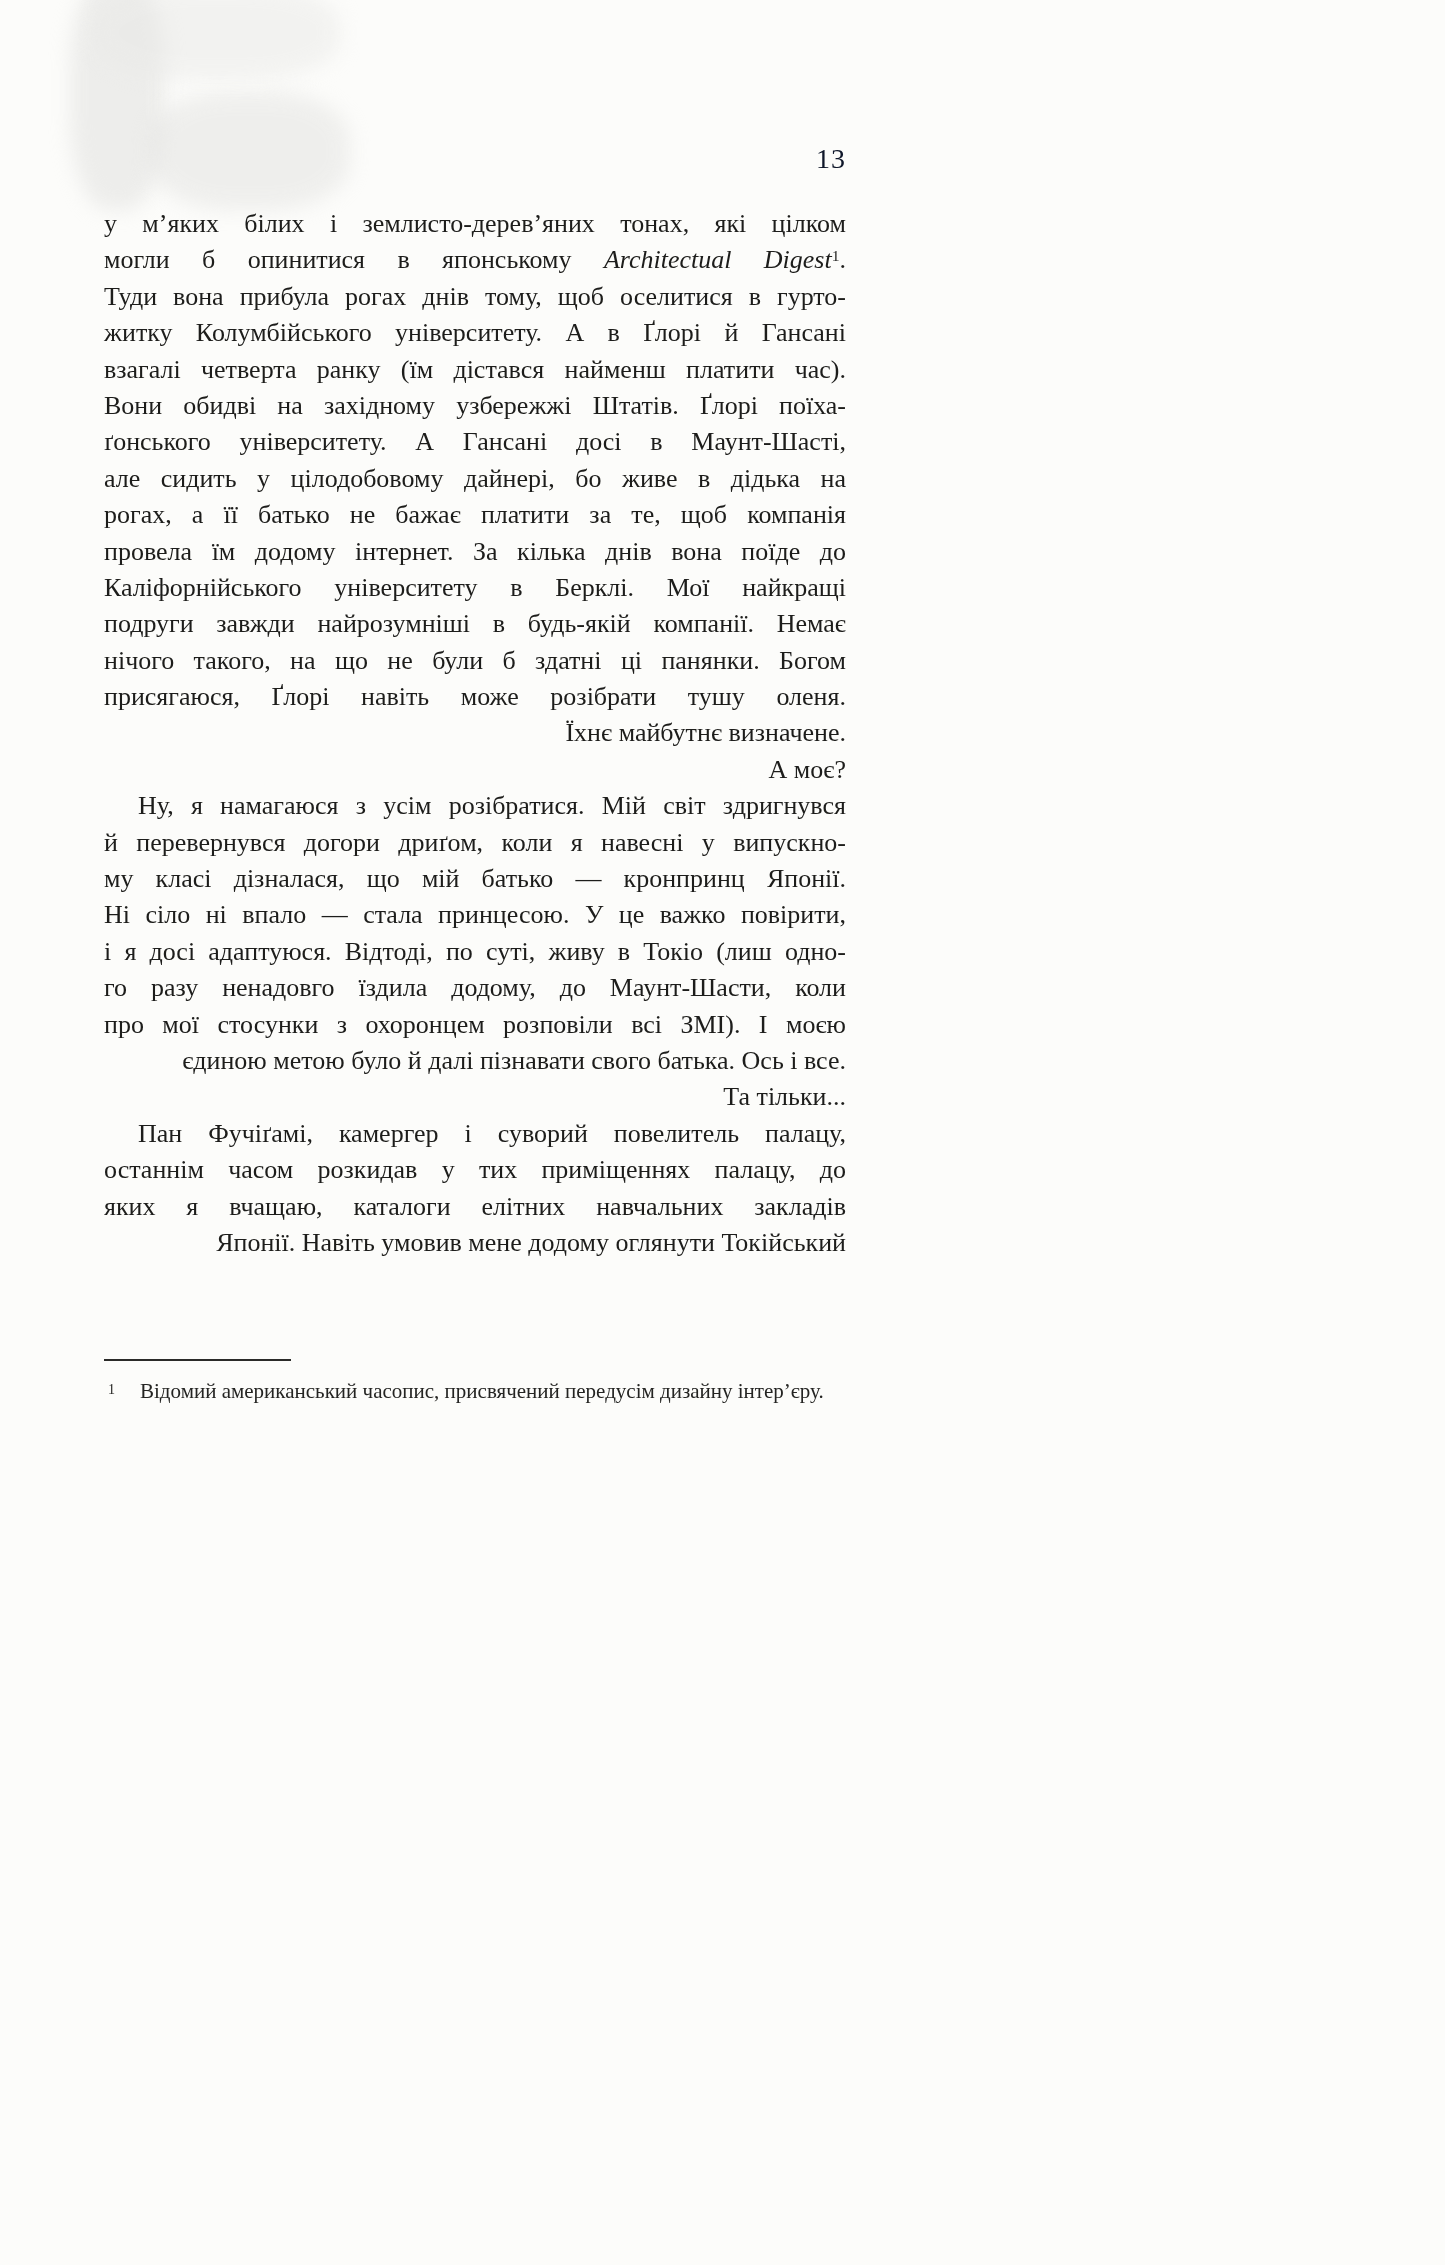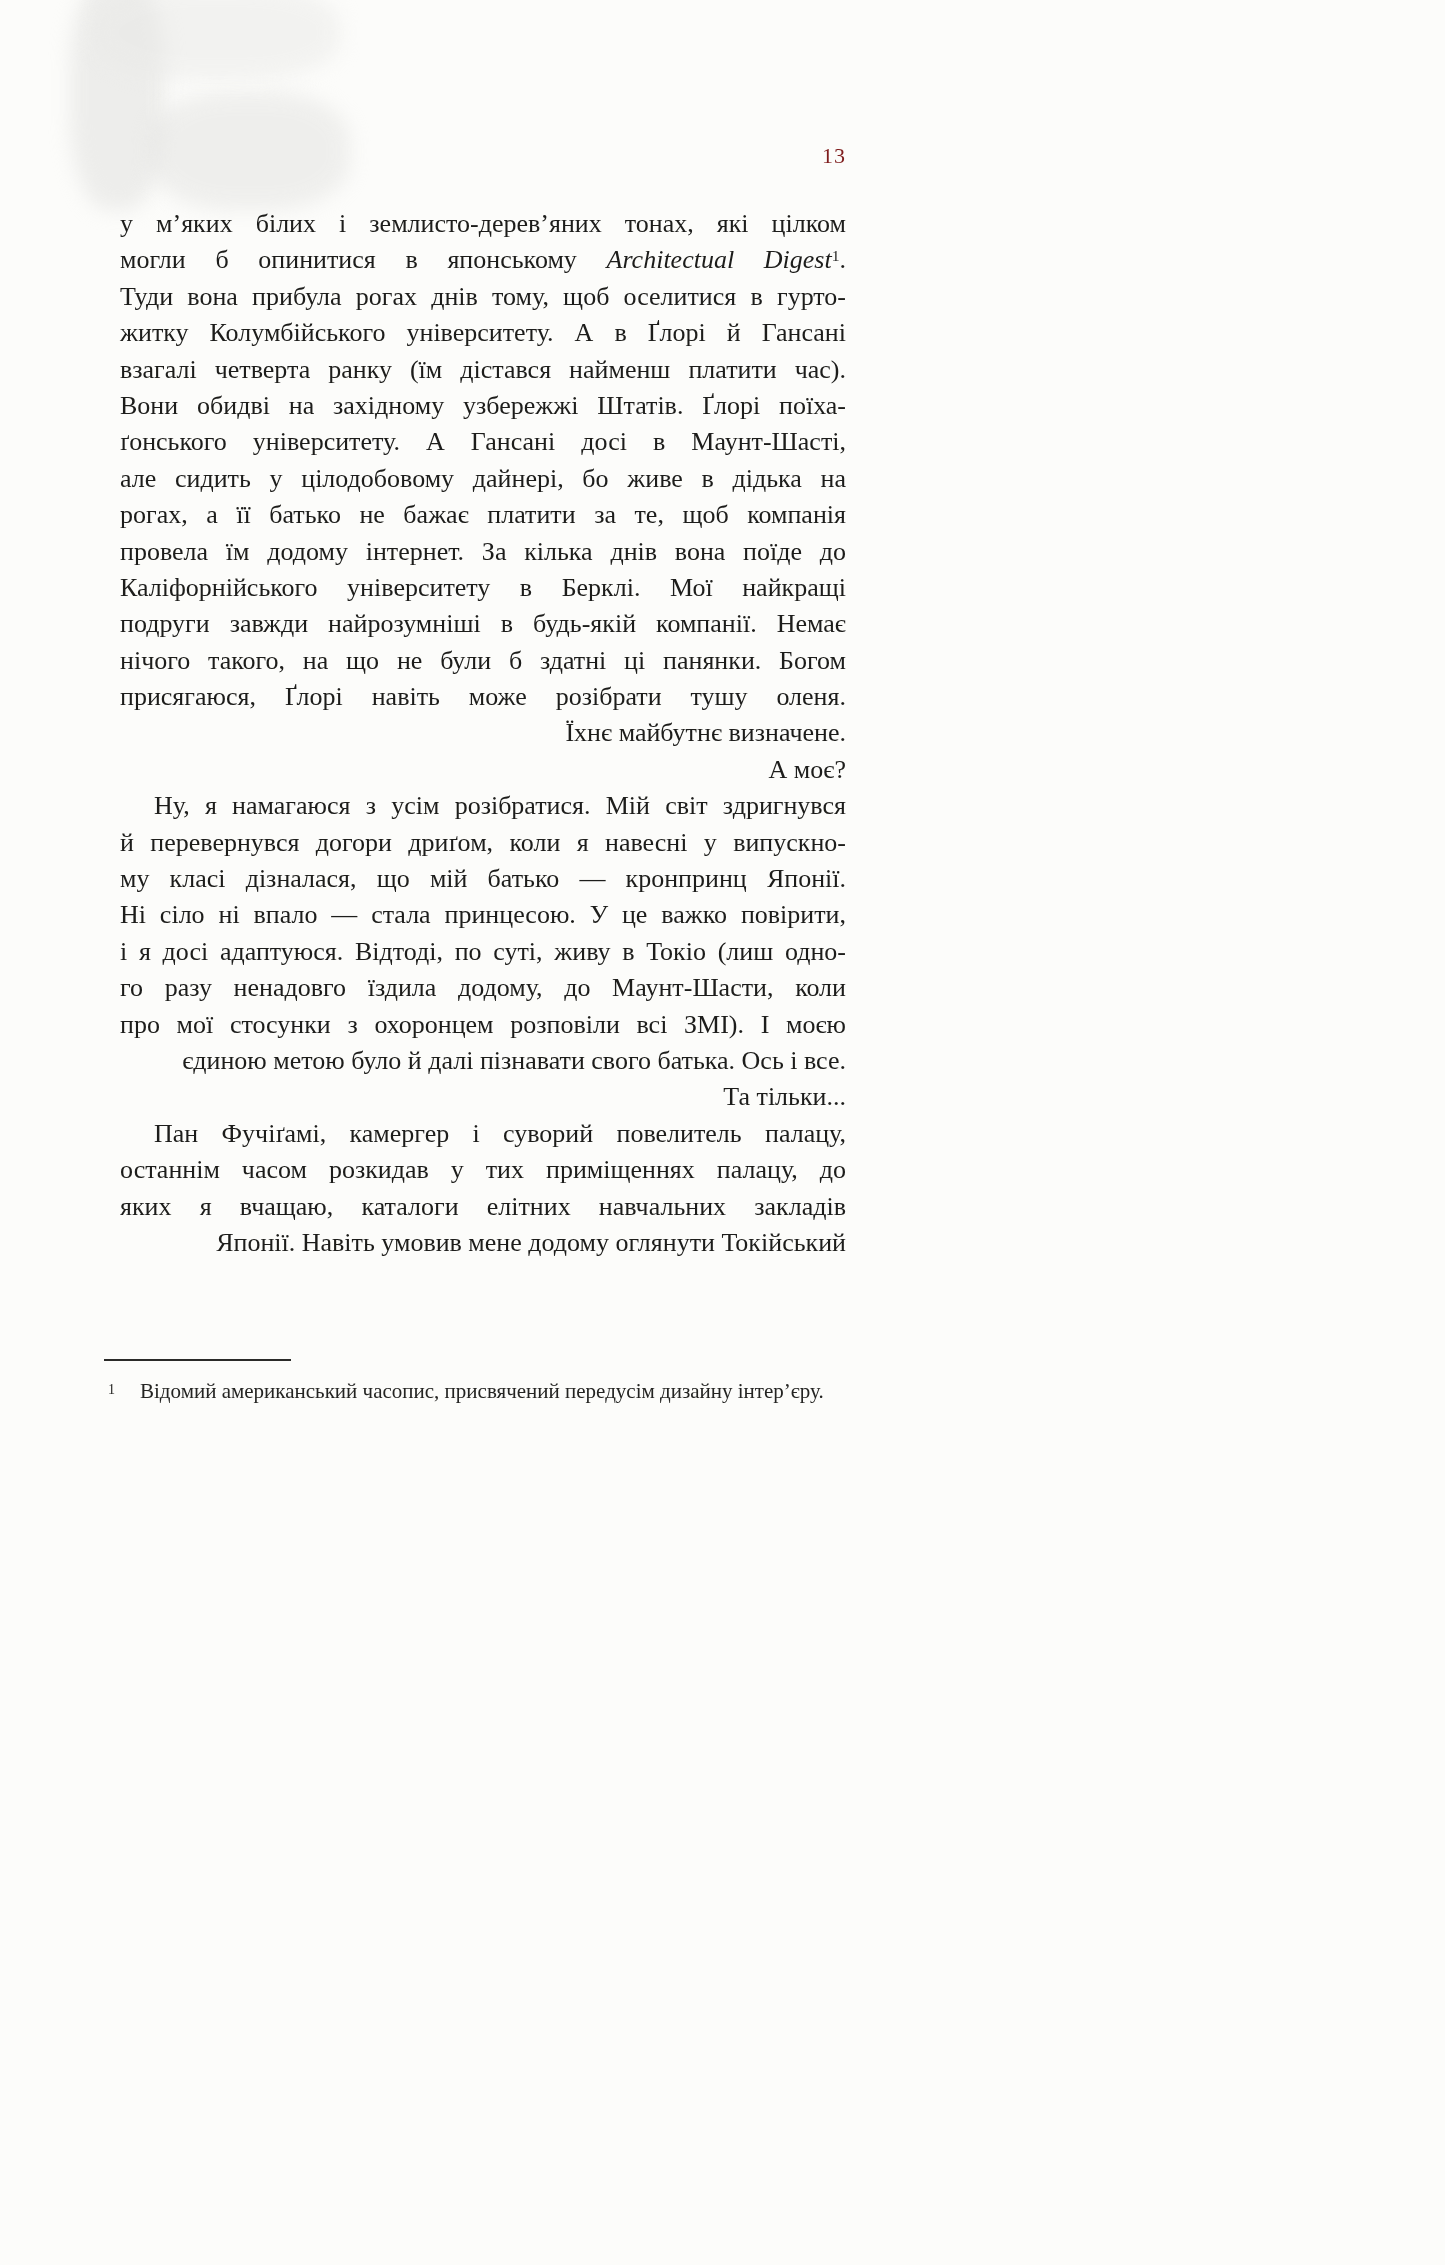--- a/index.html
+++ b/index.html
@@ -26,41 +26,40 @@
   .a1 { left: 70px;  top: -25px; width: 95px;  height: 235px; background: #e1e1df; opacity: .55; }
   .a2 { left: 150px; top: 92px;  width: 200px; height: 118px; background: #dfdfdd; opacity: .45; }
   .a3 { left: 95px;  top: -15px; width: 245px; height: 95px;  background: #e9e9e7; opacity: .5;  }
 
   .page-number {
     position: absolute;
     top: 143px;
     left: 104px;
     width: 742px;
     text-align: right;
-    font-size: 22px;
+    font-size: 28px;
     letter-spacing: 1px;
-    color: #7f1d1d;
+    color: #0f172a;
   }
   .text-block {
     position: absolute;
     top: 206px;
     left: 104px;
     width: 742px;
   }
   .line {
     font-size: 26px;
     line-height: 36.4px;
     height: 36.4px;
     text-align: right;
     text-justify: inter-word;
   }
   .line.just {
     text-align: justify;
     text-align-last: justify;
-    margin-left: 16px;
   }
   .line.indent { text-indent: 34px; }
   .line i { }
   sup {
     font-size: 0.6em;
     vertical-align: baseline;
     position: relative;
     top: -0.45em;
   }
   .footnote-rule {

